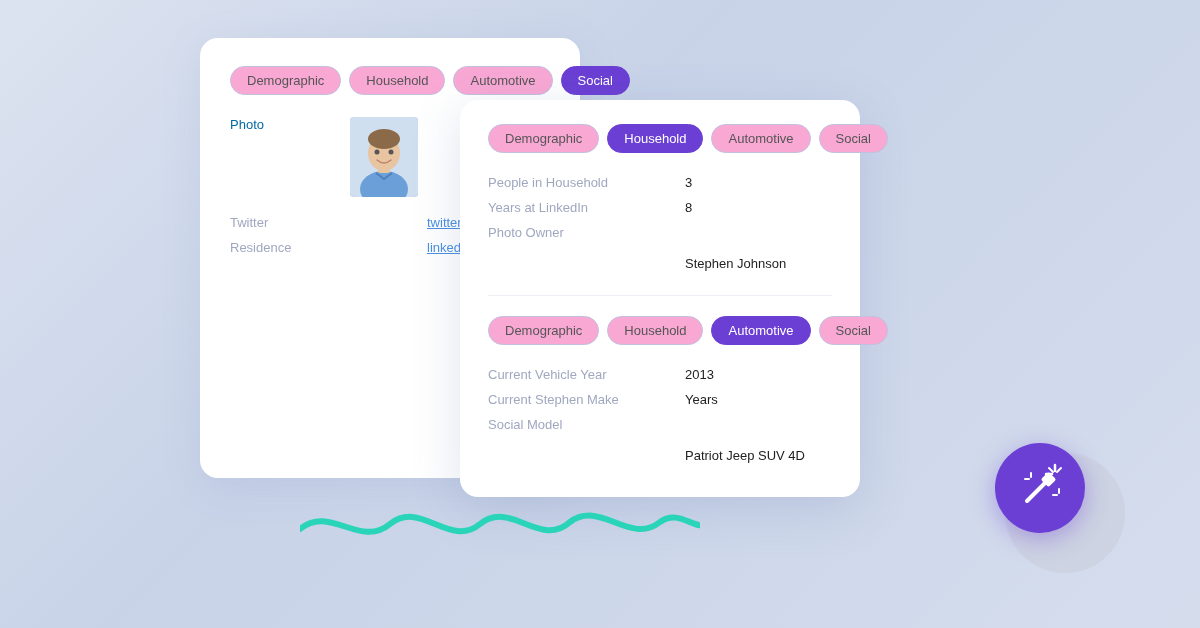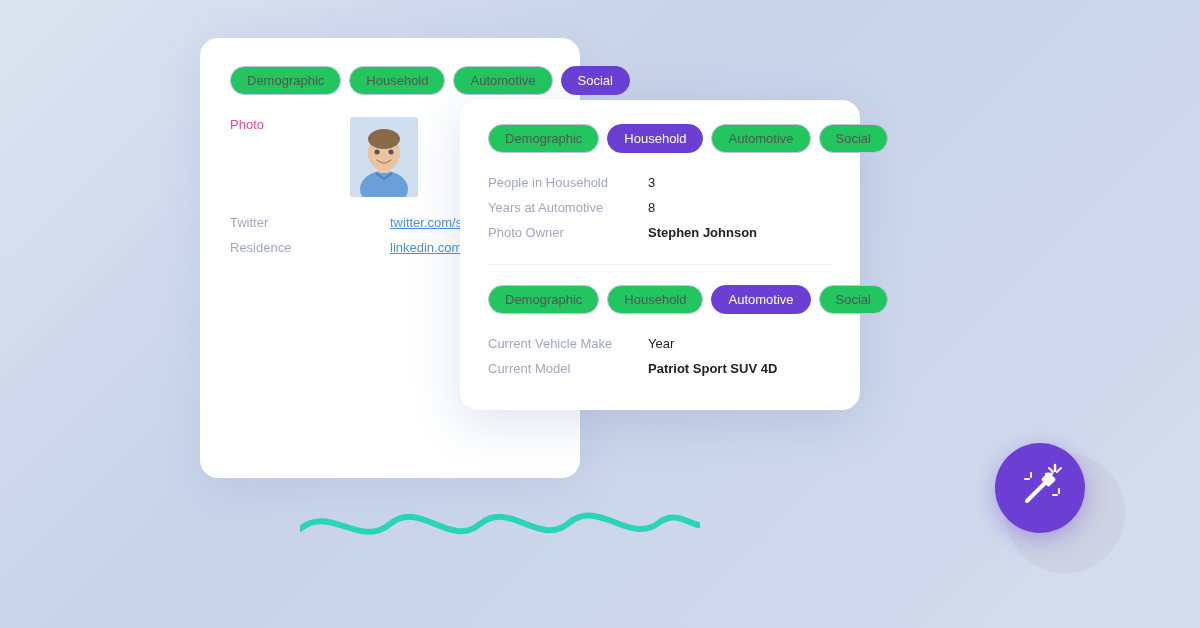--- a/index.html
+++ b/index.html
@@ -36,63 +36,65 @@
     .tab-row {
       display: flex;
       gap: 8px;
       margin-bottom: 22px;
     }
 
     .tab-btn {
       padding: 6px 16px;
       border-radius: 20px;
       border: 1.5px solid #c0c0e0;
-      background: #22c55e;
+      background: #f9a8d4;
       color: #555;
       font-size: 13px;
       cursor: pointer;
       font-weight: 500;
     }
 
     .tab-btn.active {
       background: #6b3fd4;
       color: #fff;
       border-color: #6b3fd4;
     }
 
     .field-row {
       display: flex;
       align-items: flex-start;
       margin-bottom: 10px;
+      gap: 37px;
     }
 
     .field-label {
       color: #a0a8c0;
       font-size: 13px;
       width: 160px;
       flex-shrink: 0;
     }
 
     .field-value {
       color: #222;
       font-size: 13px;
     }
 
     .field-value.bold {
-      font-weight: 700;
+      font-weight: 400;
+      margin-top: 31px;
     }
 
     .photo-section {
       display: flex;
       align-items: flex-start;
       margin-bottom: 18px;
     }
 
     .photo-label {
-      color: #ec4899;
+      color: #0369a1;
       font-size: 13px;
       width: 120px;
     }
 
     .avatar-img {
       width: 68px;
       height: 80px;
       border-radius: 4px;
       background: linear-gradient(160deg, #b0c8e8 0%, #8098b8 100%);
       overflow: hidden;
@@ -245,46 +247,50 @@
         <button class="tab-btn active">Household</button>
         <button class="tab-btn">Automotive</button>
         <button class="tab-btn">Social</button>
       </div>
 
       <div class="field-row">
         <span class="field-label">People in Household</span>
         <span class="field-value">3</span>
       </div>
       <div class="field-row">
-        <span class="field-label">Years at Automotive</span>
+        <span class="field-label">Years at LinkedIn</span>
         <span class="field-value">8</span>
       </div>
       <div class="field-row">
         <span class="field-label">Photo Owner</span>
         <span class="field-value bold">Stephen Johnson</span>
       </div>
     </div>
 
     <hr class="section-divider">
 
     <div class="card-section">
       <div class="tab-row">
         <button class="tab-btn">Demographic</button>
         <button class="tab-btn">Household</button>
         <button class="tab-btn active">Automotive</button>
         <button class="tab-btn">Social</button>
       </div>
 
       <div class="field-row">
-        <span class="field-label">Current Vehicle Make</span>
-        <span class="field-value">Year</span>
-      </div>
-      <div class="field-row">
-        <span class="field-label">Current Model</span>
-        <span class="field-value bold">Patriot Sport SUV 4D</span>
+        <span class="field-label">Current Vehicle Year</span>
+        <span class="field-value">2013</span>
+      </div>
+      <div class="field-row">
+        <span class="field-label">Current Stephen Make</span>
+        <span class="field-value">Years</span>
+      </div>
+      <div class="field-row">
+        <span class="field-label">Social Model</span>
+        <span class="field-value bold">Patriot Jeep SUV 4D</span>
       </div>
     </div>
 
   </div>
 
   <div class="magic-btn">
     <svg viewBox="0 0 50 50" xmlns="http://www.w3.org/2000/svg">
 
       <line x1="32" y1="18" x2="12" y2="38" stroke="#fff" stroke-width="4" stroke-linecap="round"></line>
 

